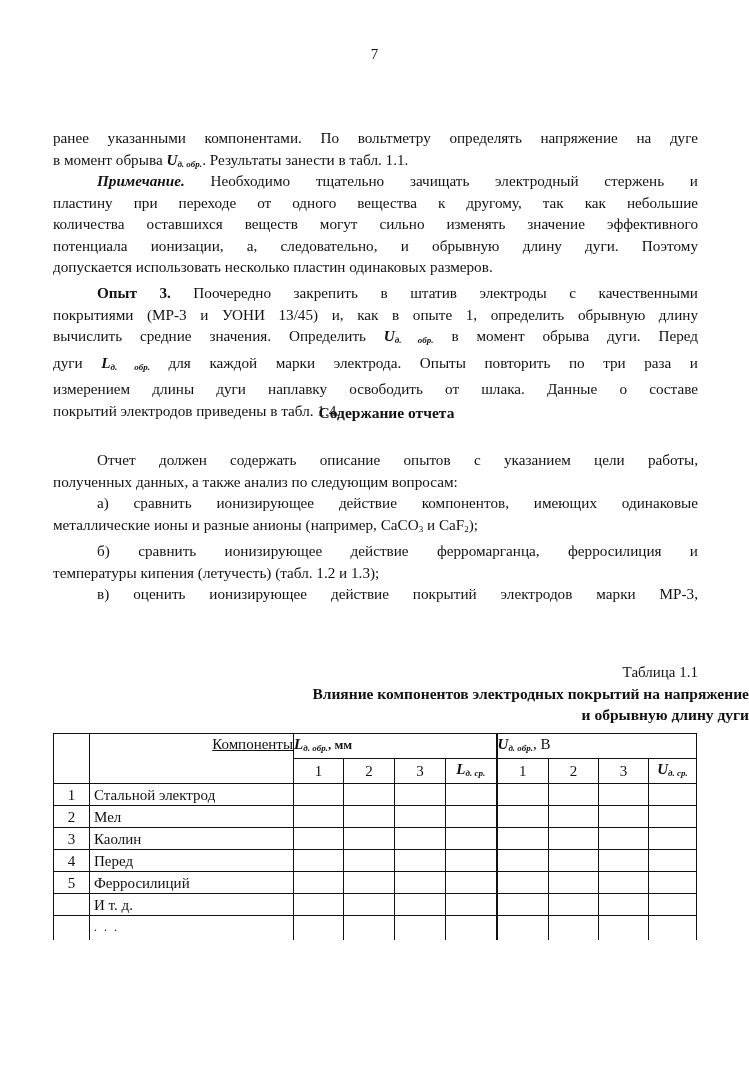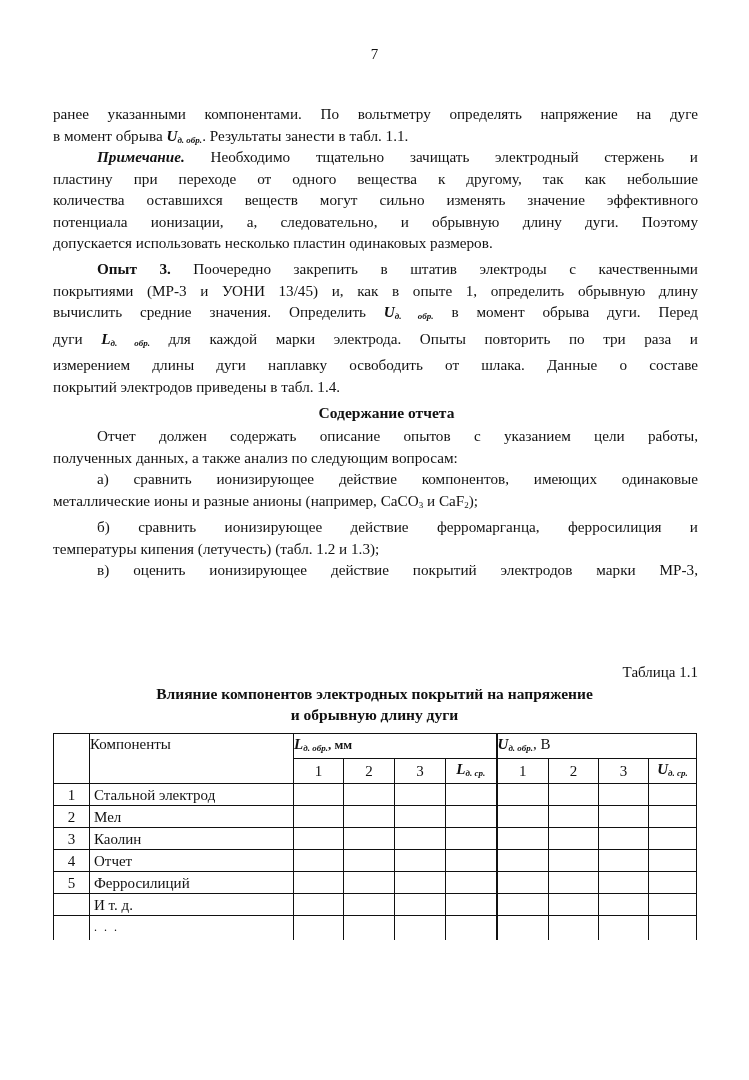--- a/index.html
+++ b/index.html
@@ -1,36 +1,36 @@
 <!DOCTYPE html>
 <html><head>
 <meta charset="utf-8">
 <style>
   html, body { margin: 0; padding: 0; background: #ffffff; }
   body { width: 749px; height: 1080px; position: relative; overflow: hidden;
          font-family: "Liberation Serif", "DejaVu Serif", serif; color: #111; }
   .page-num { position: absolute; top: 46px; left: 0; width: 749px; text-align: center; font-size: 15px; }
-  .para { position: absolute; left: 53px; width: 645px; font-size: 15.2px; line-height: 21.5px; text-align: justify; }
+  .para { position: absolute; left: 53px; width: 645px; font-size: 15.2px; line-height: 21.5px; text-align: justify; margin-top: 24px; }
   .para .line { display: block; white-space: nowrap; text-align-last: justify; }
   .para .line.last { text-align-last: left; }
   .indent { padding-left: 44px; }
   .ib { font-weight: bold; font-style: italic; }
   .b { font-weight: bold; }
   sub.s { font-size: 9px; font-style: italic; font-weight: bold; vertical-align: -2px; }
   sub.c { font-size: 9px; vertical-align: -2px; }
   .heading { position: absolute; left: 0; width: 749px; text-align: center; font-weight: bold; font-size: 15.5px; margin-left: 12px; }
   .table-label { position: absolute; right: 51px; top: 664px; font-size: 15px; }
-  .table-title { position: absolute; left: 0; width: 749px; text-align: center; font-weight: bold; font-size: 15.5px; line-height: 21px; top: 683px; }
+  .table-title { position: absolute; left: 0; width: 749px; text-align: right; font-weight: bold; font-size: 15.5px; line-height: 21px; top: 683px; }
   table.grid { position: absolute; left: 53px; top: 733px; border-collapse: collapse; table-layout: fixed; width: 643px; font-size: 15px; }
   table.grid td { border: 1.6px solid #111; padding: 0; height: 21px; line-height: 20px; }
   table.grid td.num { text-align: center; }
   table.grid td.name { padding-left: 4px; margin-left: 44px; }
   table.grid td.thick-l { border-left-width: 2.6px; }
   table.grid tr.open td { border-bottom: none; height: 24px; vertical-align: top; }
-  .hdr-main { text-align: left; vertical-align: top; }
+  .hdr-main { text-align: right; vertical-align: top; text-decoration: underline; }
   .hdr-group { }
   .sym { font-style: italic; font-weight: bold; }
   .dots { letter-spacing: 2px; font-size: 12px; }
 </style>
 </head>
 <body>
 
 <div class="page-num">7</div>
 
 <div class="para" style="top:103px;">
@@ -139,21 +139,21 @@
         <td></td>
         <td></td>
         <td></td>
         <td class="thick-l"></td>
         <td></td>
         <td></td>
         <td></td>
       </tr>
       <tr>
         <td class="num">4</td>
-        <td class="name">Отчет</td>
+        <td class="name">Перед</td>
         <td></td>
         <td></td>
         <td></td>
         <td></td>
         <td class="thick-l"></td>
         <td></td>
         <td></td>
         <td></td>
       </tr>
       <tr>

